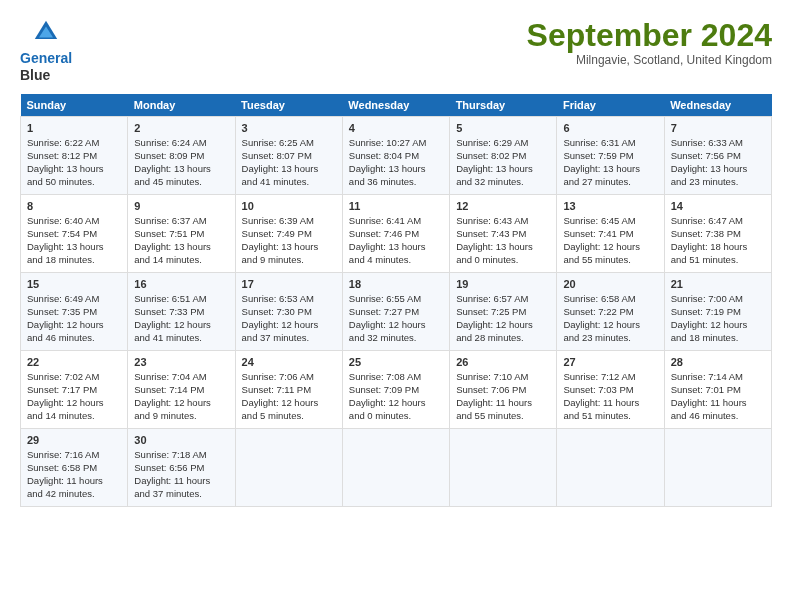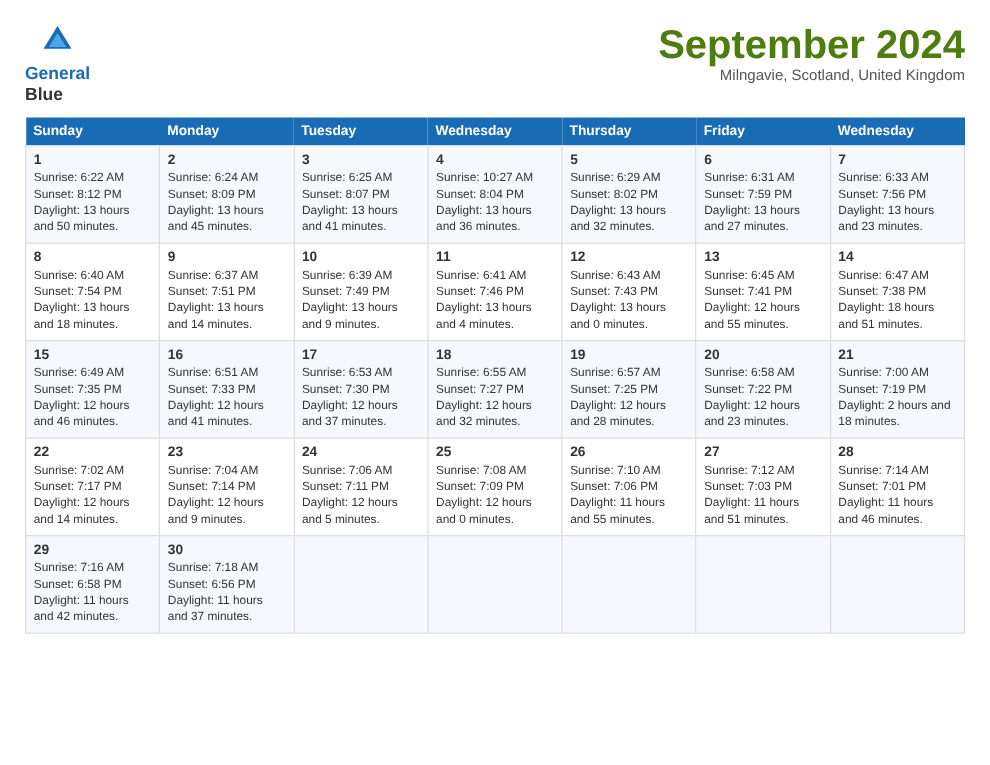--- a/index.html
+++ b/index.html
@@ -142,21 +142,21 @@
           <td><span class="day-num">13</span><span>Sunrise: 6:45 AM</span><br><span>Sunset: 7:41 PM</span><br><span>Daylight: 12 hours and 55 minutes.</span></td>
           <td><span class="day-num">14</span><span>Sunrise: 6:47 AM</span><br><span>Sunset: 7:38 PM</span><br><span>Daylight: 18 hours and 51 minutes.</span></td>
         </tr>
         <tr>
           <td><span class="day-num">15</span><span>Sunrise: 6:49 AM</span><br><span>Sunset: 7:35 PM</span><br><span>Daylight: 12 hours and 46 minutes.</span></td>
           <td><span class="day-num">16</span><span>Sunrise: 6:51 AM</span><br><span>Sunset: 7:33 PM</span><br><span>Daylight: 12 hours and 41 minutes.</span></td>
           <td><span class="day-num">17</span><span>Sunrise: 6:53 AM</span><br><span>Sunset: 7:30 PM</span><br><span>Daylight: 12 hours and 37 minutes.</span></td>
           <td><span class="day-num">18</span><span>Sunrise: 6:55 AM</span><br><span>Sunset: 7:27 PM</span><br><span>Daylight: 12 hours and 32 minutes.</span></td>
           <td><span class="day-num">19</span><span>Sunrise: 6:57 AM</span><br><span>Sunset: 7:25 PM</span><br><span>Daylight: 12 hours and 28 minutes.</span></td>
           <td><span class="day-num">20</span><span>Sunrise: 6:58 AM</span><br><span>Sunset: 7:22 PM</span><br><span>Daylight: 12 hours and 23 minutes.</span></td>
-          <td><span class="day-num">21</span><span>Sunrise: 7:00 AM</span><br><span>Sunset: 7:19 PM</span><br><span>Daylight: 2 hours and 18 minutes.</span></td>
+          <td><span class="day-num">21</span><span>Sunrise: 7:00 AM</span><br><span>Sunset: 7:19 PM</span><br><span>Daylight: 12 hours and 18 minutes.</span></td>
         </tr>
         <tr>
           <td><span class="day-num">22</span><span>Sunrise: 7:02 AM</span><br><span>Sunset: 7:17 PM</span><br><span>Daylight: 12 hours and 14 minutes.</span></td>
           <td><span class="day-num">23</span><span>Sunrise: 7:04 AM</span><br><span>Sunset: 7:14 PM</span><br><span>Daylight: 12 hours and 9 minutes.</span></td>
           <td><span class="day-num">24</span><span>Sunrise: 7:06 AM</span><br><span>Sunset: 7:11 PM</span><br><span>Daylight: 12 hours and 5 minutes.</span></td>
           <td><span class="day-num">25</span><span>Sunrise: 7:08 AM</span><br><span>Sunset: 7:09 PM</span><br><span>Daylight: 12 hours and 0 minutes.</span></td>
           <td><span class="day-num">26</span><span>Sunrise: 7:10 AM</span><br><span>Sunset: 7:06 PM</span><br><span>Daylight: 11 hours and 55 minutes.</span></td>
           <td><span class="day-num">27</span><span>Sunrise: 7:12 AM</span><br><span>Sunset: 7:03 PM</span><br><span>Daylight: 11 hours and 51 minutes.</span></td>
           <td><span class="day-num">28</span><span>Sunrise: 7:14 AM</span><br><span>Sunset: 7:01 PM</span><br><span>Daylight: 11 hours and 46 minutes.</span></td>
         </tr>

